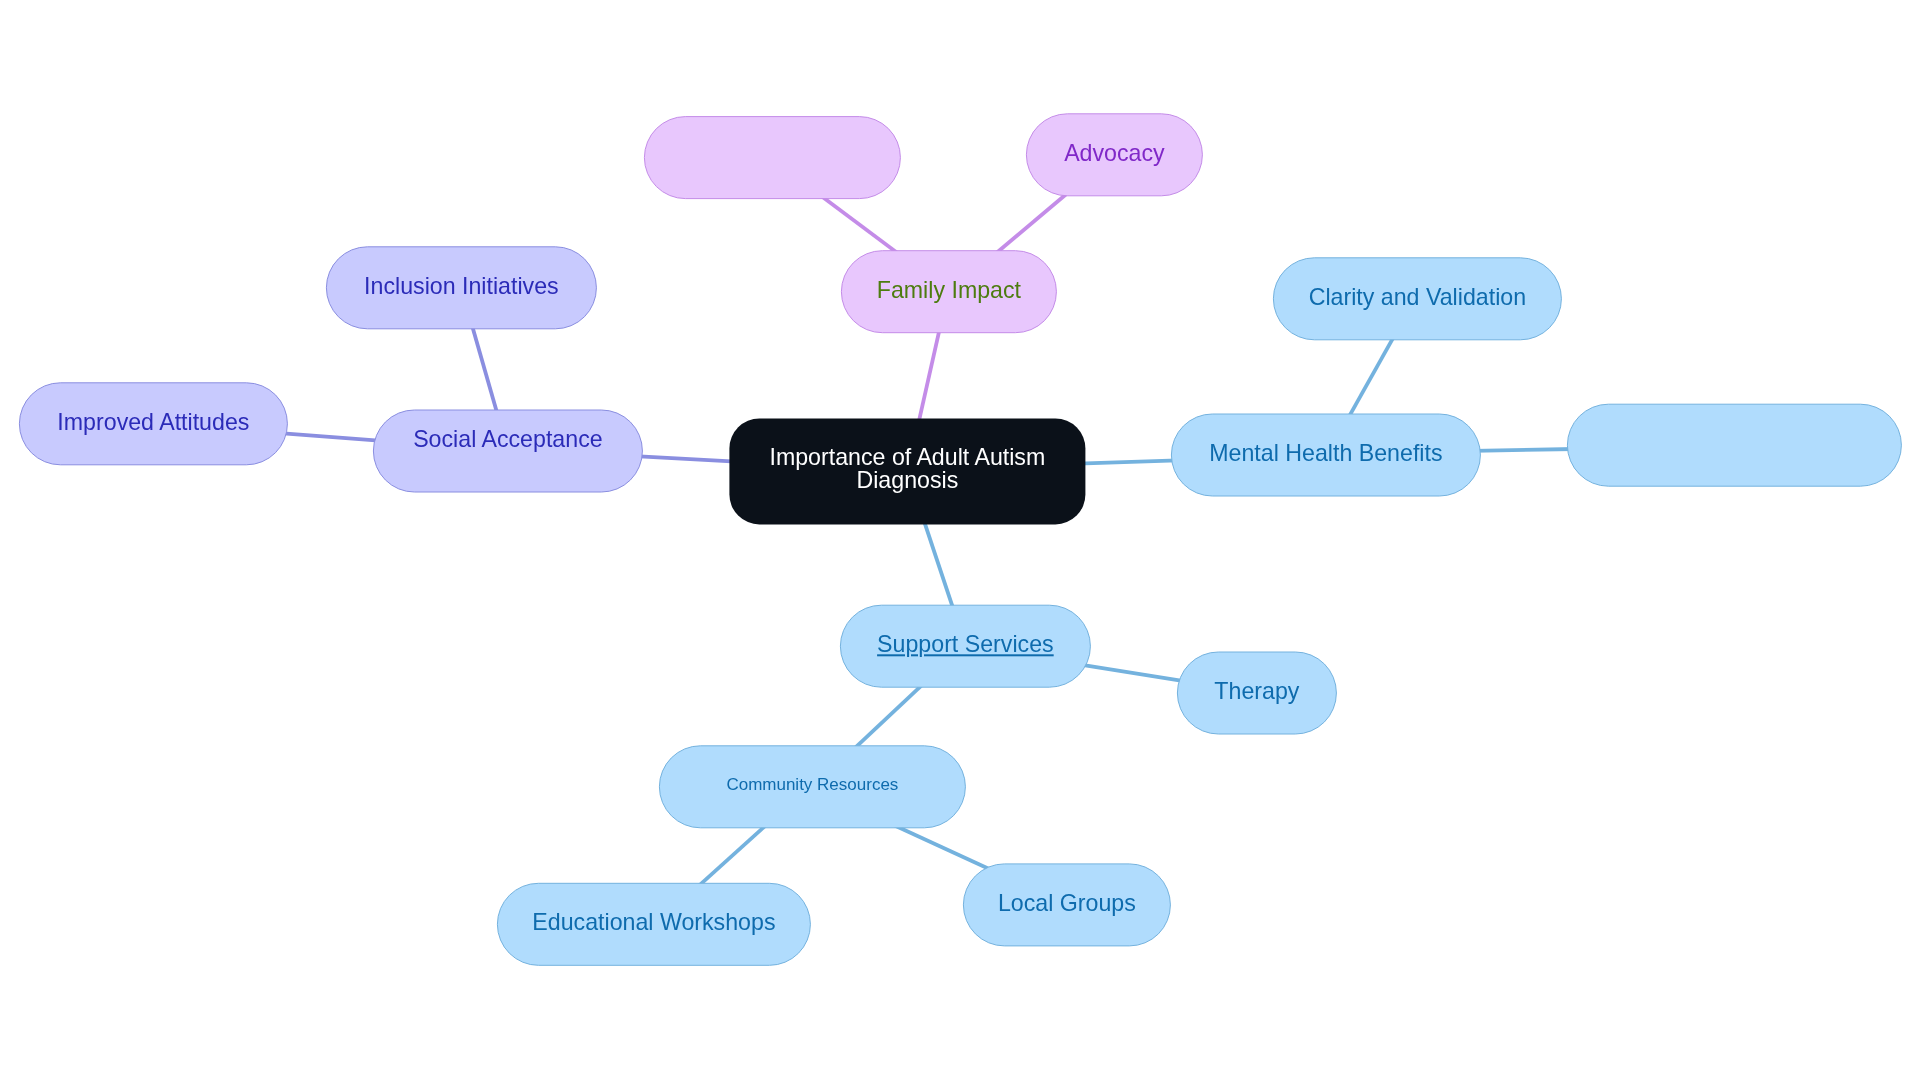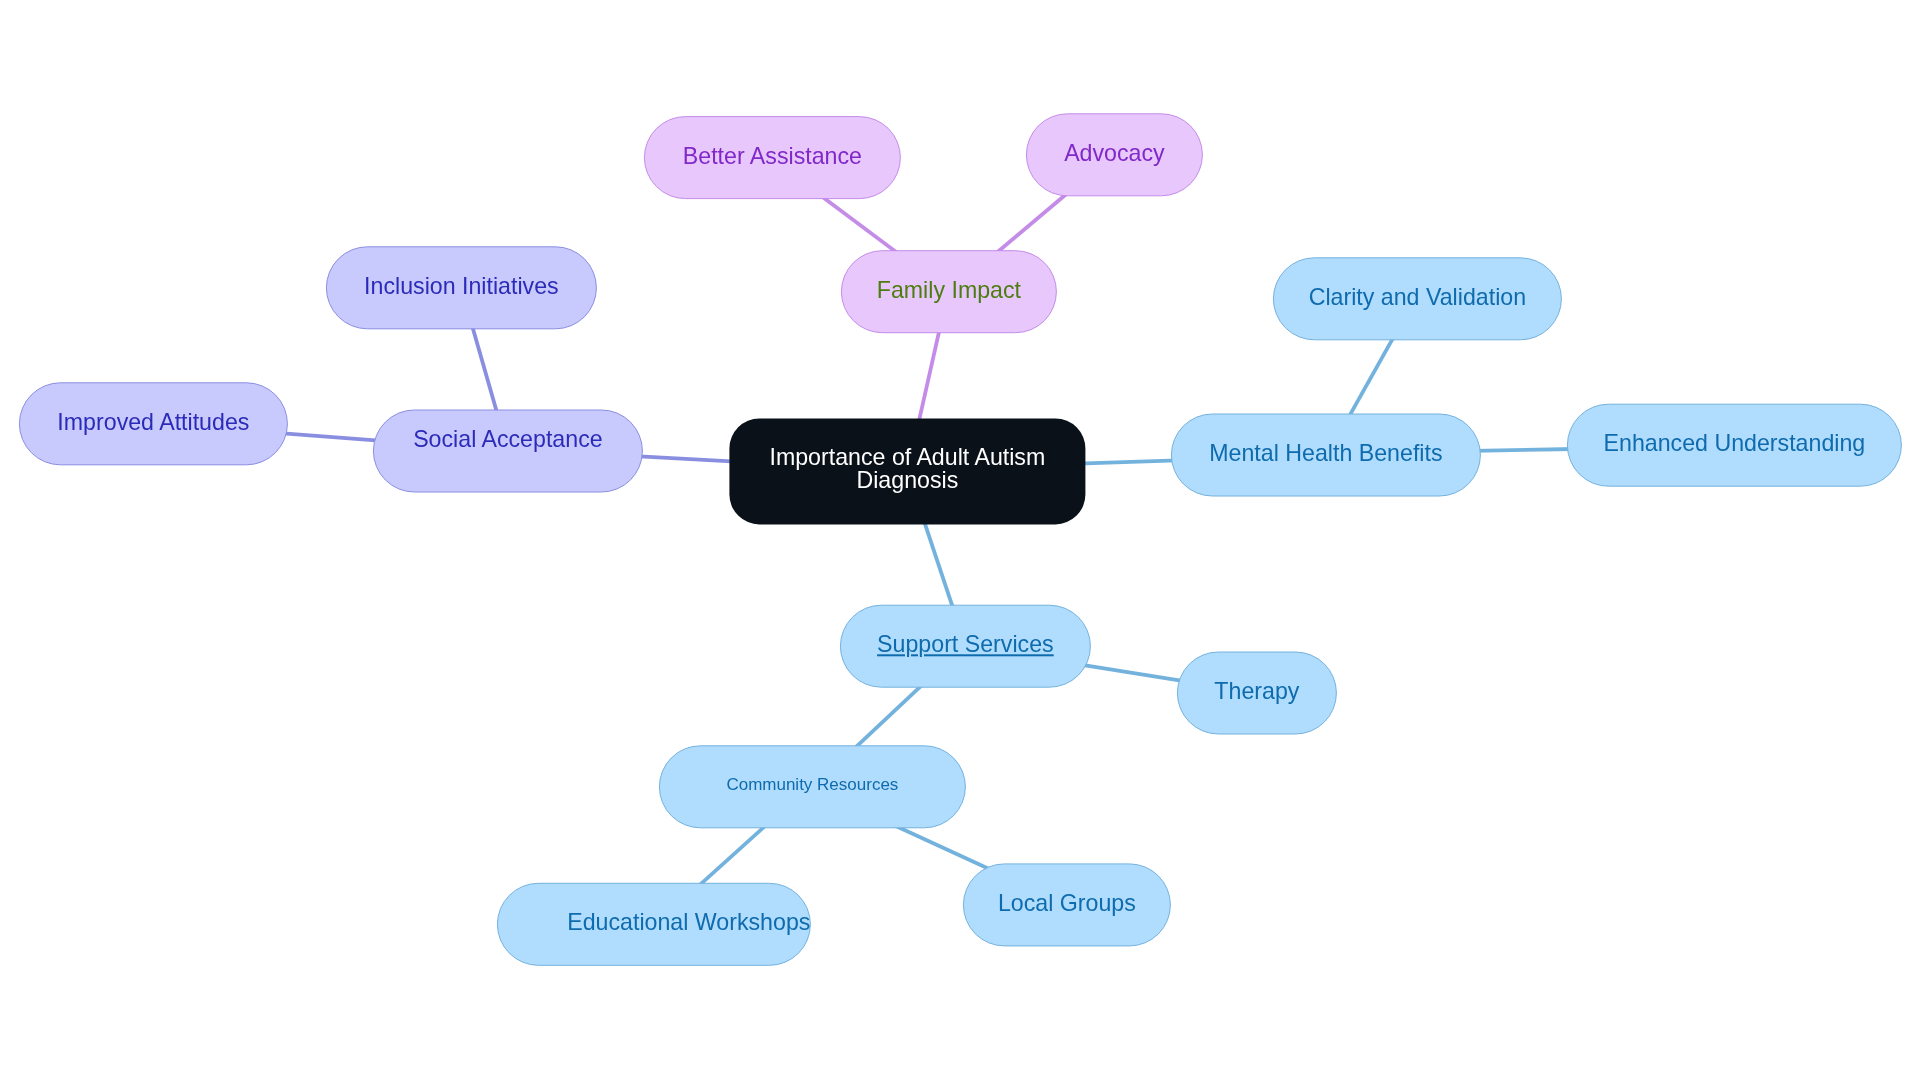--- a/index.html
+++ b/index.html
@@ -59,47 +59,41 @@
       </div>
       <div class="mm-node" style="left: 19.4px; top: 382.8px; width: 268px; height: 82px; color: rgb(43, 43, 184); font-size: 23.2px; line-height: 28px;">
         <span class="mm-label">Improved Attitudes</span>
       </div>
       <div class="mm-node" style="left: 326.4px; top: 246.8px; width: 270px; height: 82px; color: rgb(43, 43, 184); font-size: 23.2px; line-height: 28px;">
         <span class="mm-label">Inclusion Initiatives</span>
       </div>
       <div class="mm-node" style="left: 373.4px; top: 410px; width: 269px; height: 62px; color: rgb(43, 43, 184); font-size: 23.2px; line-height: 28px;">
         <span class="mm-label">Social Acceptance</span>
       </div>
-      <div class="mm-node" style="left: 644.4px; top: 116.6px; width: 256px; height: 82px; color: rgb(128, 40, 200); font-size: 23.2px; line-height: 28px;">
-        <span class="mm-label">Better Assistance</span>
-      </div>
       <div class="mm-node" style="left: 1026.4px; top: 113.8px; width: 176px; height: 82px; color: rgb(128, 40, 200); font-size: 23.2px; line-height: 28px;">
         <span class="mm-label">Advocacy</span>
       </div>
       <div class="mm-node" style="left: 841.4px; top: 250.7px; width: 215px; height: 82px; color: #4d7c0f; font-size: 23.2px; line-height: 28px;">
         <span class="mm-label">Family Impact</span>
       </div>
       <div class="mm-node" style="left: 1273.4px; top: 257.8px; width: 288px; height: 82px; color: rgb(14, 107, 173); font-size: 23.2px; line-height: 28px;">
         <span class="mm-label">Clarity and Validation</span>
       </div>
       <div class="mm-node" style="left: 1171.4px; top: 414px; width: 309px; height: 82px; color: rgb(14, 107, 173); font-size: 23.2px; line-height: 28px;">
         <span class="mm-label">Mental Health Benefits</span>
       </div>
-      <div class="mm-node" style="left: 1567.4px; top: 404.2px; width: 334px; height: 82px; color: rgb(14, 107, 173); font-size: 23.2px; line-height: 28px;">
-        <span class="mm-label">Enhanced Understanding</span>
-      </div>
       <div class="mm-node" style="left: 840.4px; top: 605.2px; width: 250px; height: 82px; color: rgb(14, 107, 173); font-size: 23.2px; line-height: 28px; text-decoration: underline;">
         <span class="mm-label">Support Services</span>
       </div>
       <div class="mm-node" style="left: 1177.4px; top: 652px; width: 159px; height: 82px; color: rgb(14, 107, 173); font-size: 23.2px; line-height: 28px; justify-content: center;">
         <span class="mm-label">Therapy</span>
       </div>
       <div class="mm-node" style="left: 659.4px; top: 745.8px; width: 306px; height: 82px; color: rgb(14, 107, 173); font-size: 17px; line-height: 28px;">
         <span class="mm-label">Community Resources</span>
       </div>
-      <div class="mm-node" style="left: 497.4px; top: 883.3px; width: 313px; height: 82px; color: rgb(14, 107, 173); font-size: 23.2px; line-height: 28px; justify-content: flex-end;">
+      <div class="mm-node" style="left: 497.4px; top: 883.3px; width: 313px; height: 82px; color: rgb(14, 107, 173); font-size: 23.2px; line-height: 28px;">
         <span class="mm-label">Educational Workshops</span>
       </div>
       <div class="mm-node" style="left: 963.4px; top: 863.9px; width: 207px; height: 82px; color: rgb(14, 107, 173); font-size: 23.2px; line-height: 28px; text-align: right;">
         <span class="mm-label">Local Groups</span>
       </div>
     </div>
 </div>
 
 </body></html>

